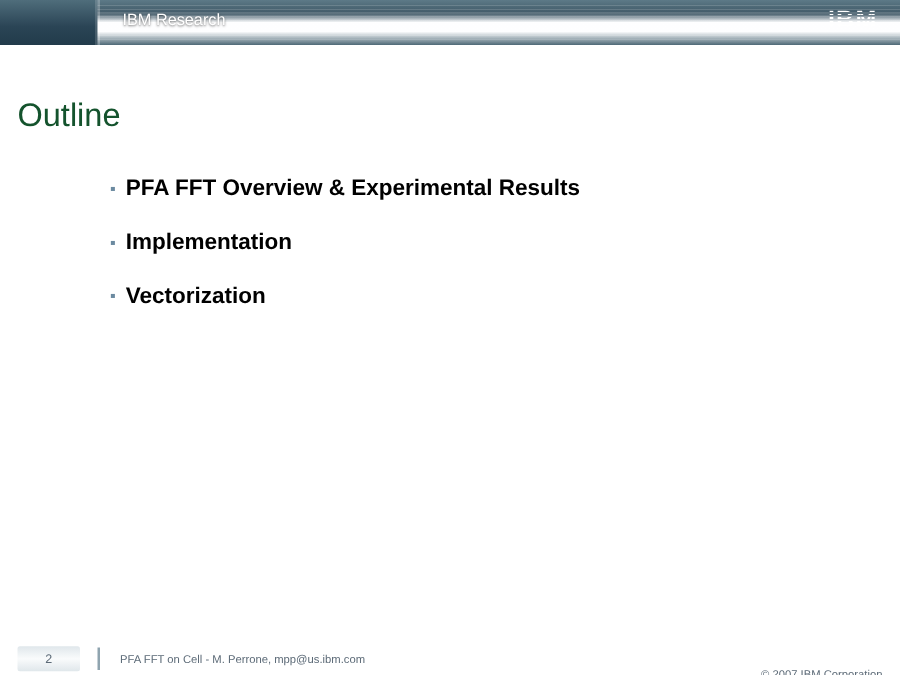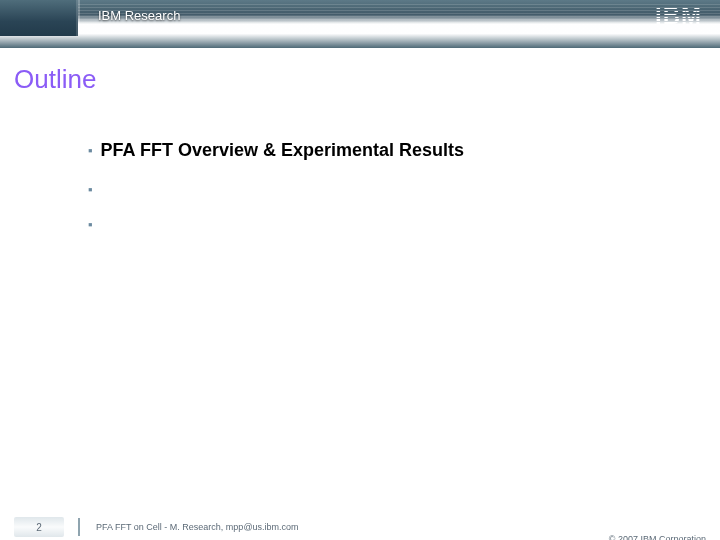--- a/index.html
+++ b/index.html
@@ -6,21 +6,21 @@
   body {
     width: 720px;
     height: 540px;
     font-family: Arial, Helvetica, sans-serif;
     background: #fff;
     position: relative;
     overflow: hidden;
   }
   .header {
     position: relative;
-    height: 48px;
+    height: 36px;
     width: 100%;
   }
   .header-bg {
     position: absolute;
     top: 0; left: 0;
     width: 100%; height: 100%;
     background: linear-gradient(to bottom,
       #4b6b7a 0%, #3a5867 15%,
       #2d4858 30%, #fefeff 50%,
       #fefeff 70%, #3a5867 100%);
@@ -54,38 +54,38 @@
     text-shadow: 0 1px 2px rgba(0,0,0,0.6);
   }
   .logo {
     position: absolute;
     right: 18px;
     top: 6px;
   }
   .ibm-text {
     font-family: "Arial Black", Arial, sans-serif;
     font-weight: 900;
-    font-size: 24px;
+    font-size: 20px;
     letter-spacing: 1px;
     color: transparent;
     background: repeating-linear-gradient(
       to bottom,
       #fff 0, #fff 1.4px,
       rgba(255,255,255,0) 1.4px, rgba(255,255,255,0) 2.9px
     );
     -webkit-background-clip: text;
     background-clip: text;
     line-height: 20px;
   }
   .slide-title {
     position: absolute;
     left: 14px;
-    top: 64px;
+    top: 77px;
     font-size: 26px;
-    color: #8b5cf6;
+    color: #14532d;
     font-weight: normal;
   }
   .bullets {
     position: absolute;
     left: 88px;
     top: 140px;
   }
   .bullet-row {
     display: flex;
     align-items: center;
@@ -172,26 +172,28 @@
 
 <div class="slide-title">Outline</div>
 
 <div class="bullets">
   <div class="bullet-row">
     <span class="bullet-mark">▪</span>
     <span class="bullet-text">PFA FFT Overview &amp; Experimental Results</span>
   </div>
   <div class="bullet-row">
     <span class="bullet-mark">▪</span>
+    <span class="bullet-text">Implementation</span>
   </div>
   <div class="bullet-row">
     <span class="bullet-mark">▪</span>
+    <span class="bullet-text">Vectorization</span>
   </div>
 </div>
 
 <div class="footer">
   <div class="footer-pagebox">
     <span class="footer-page">2</span>
   </div>
   <div class="footer-divider"></div>
-  <div class="footer-center">PFA FFT on Cell - M. Research,  mpp@us.ibm.com</div>
+  <div class="footer-center">PFA FFT on Cell - M. Perrone,  mpp@us.ibm.com</div>
   <div class="footer-right">© 2007 IBM Corporation</div>
 </div>
 
 </body></html>

